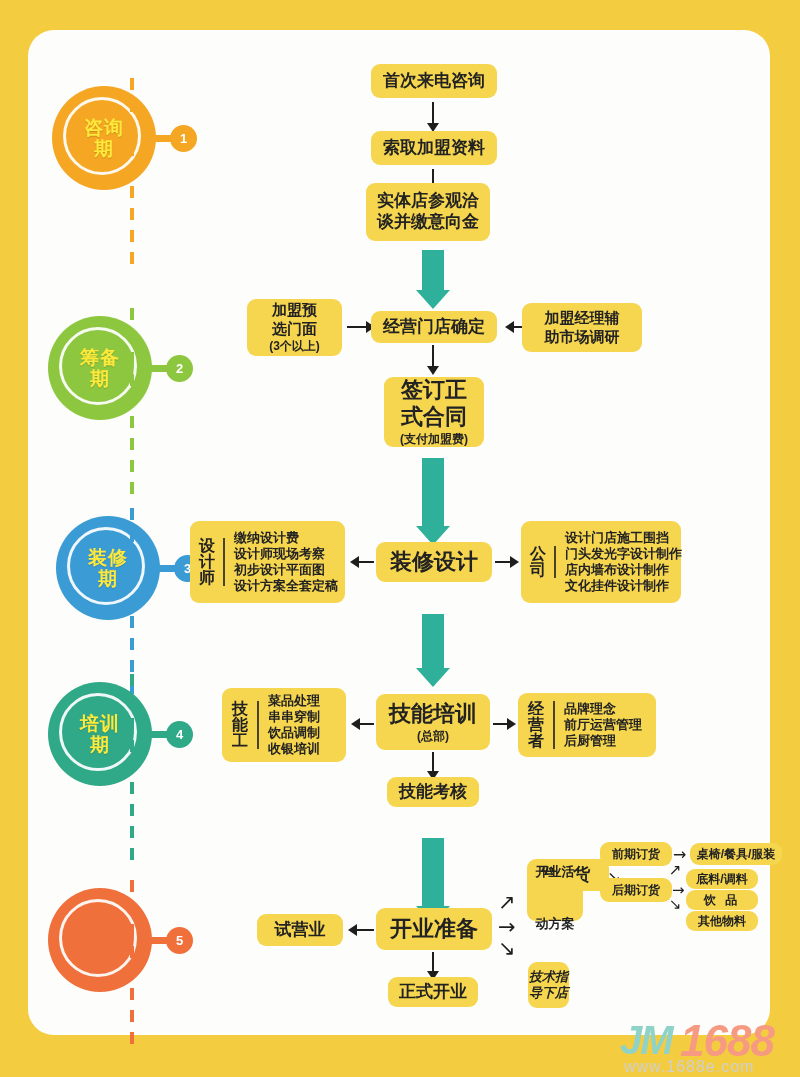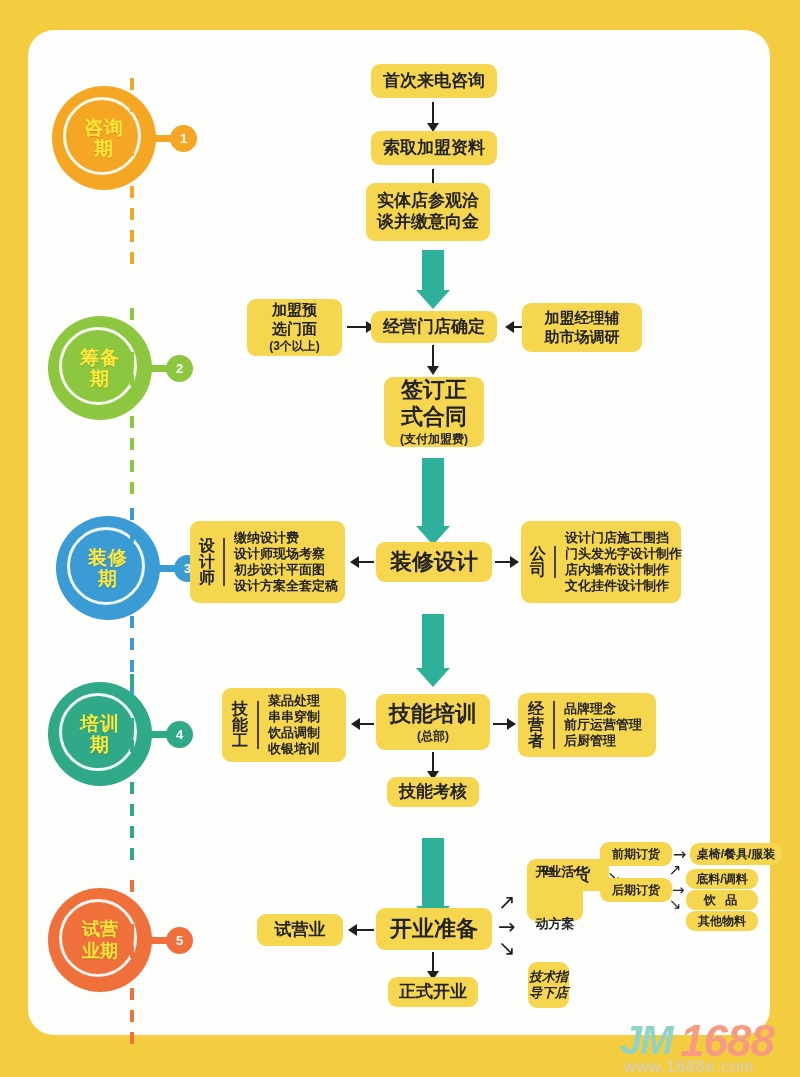--- a/index.html
+++ b/index.html
@@ -257,24 +257,20 @@
   </div>
   <div class="stem" style="background:#2fa987;"></div>
   <div class="num" style="background:#2fa987;">4</div>
 </div>
 <div class="dash" style="top:674px; height:90px; color:#2fa987;"></div>
 <div class="dash" style="top:782px; height:88px; color:#2fa987;"></div>
 
 <div class="stage" style="left:48px; top:888px;">
   <div class="pin" style="background:#f0703c;"></div>
   <div class="ring"></div>
-  <div class="pin-label wide">
-    <span>试营</span>
-    <span>业期</span>
-  </div>
   <div class="stem" style="background:#f0703c;"></div>
   <div class="num" style="background:#f0703c;">5</div>
 </div>
 <div class="dash" style="top:880px; height:90px; color:#f0703c;"></div>
 <div class="dash" style="top:988px; height:60px; color:#f0703c;"></div>
 
 <div class="box med" style="left:371px; top:64px; width:126px; height:34px;">首次来电咨询</div>
 <div class="blkline" style="left:432px; top:102px; width:2px; height:22px;"></div>
 <div class="arrowhead ah-down" style="left:427px; top:123px;"></div>
 

